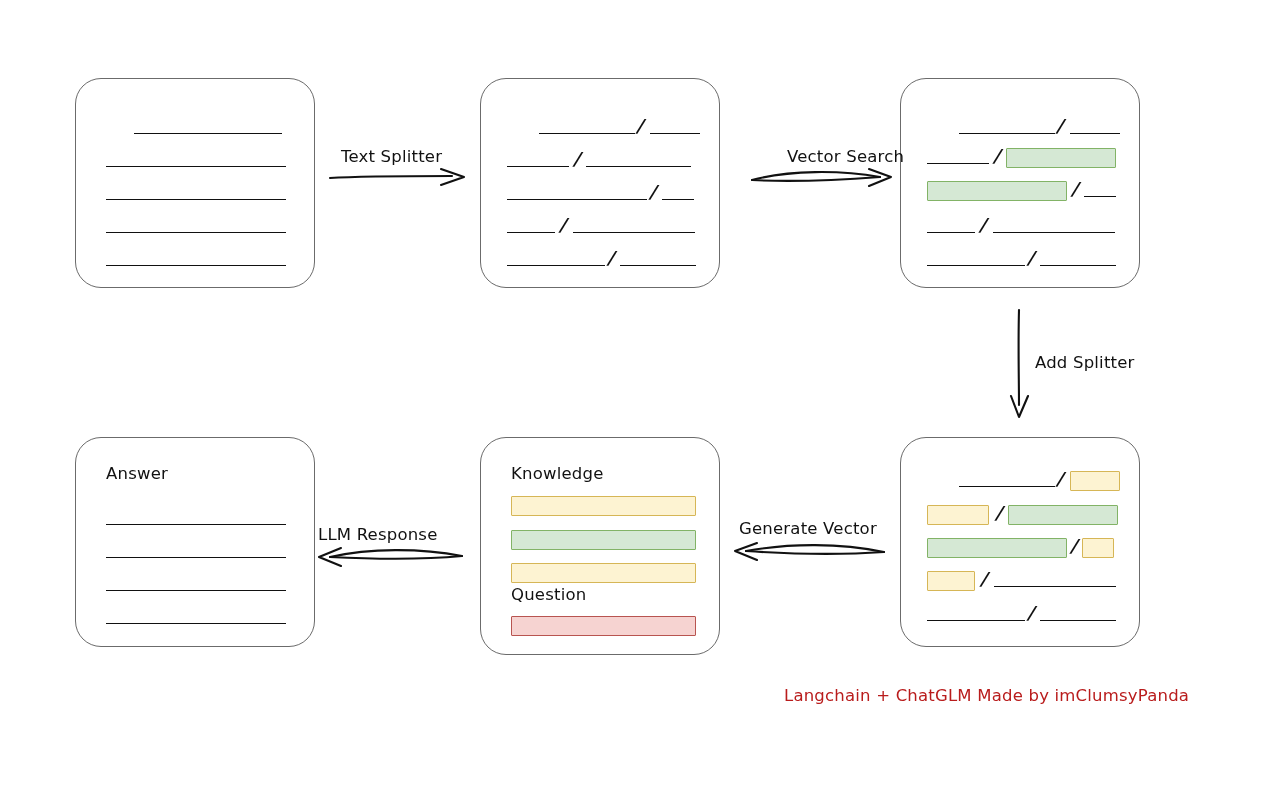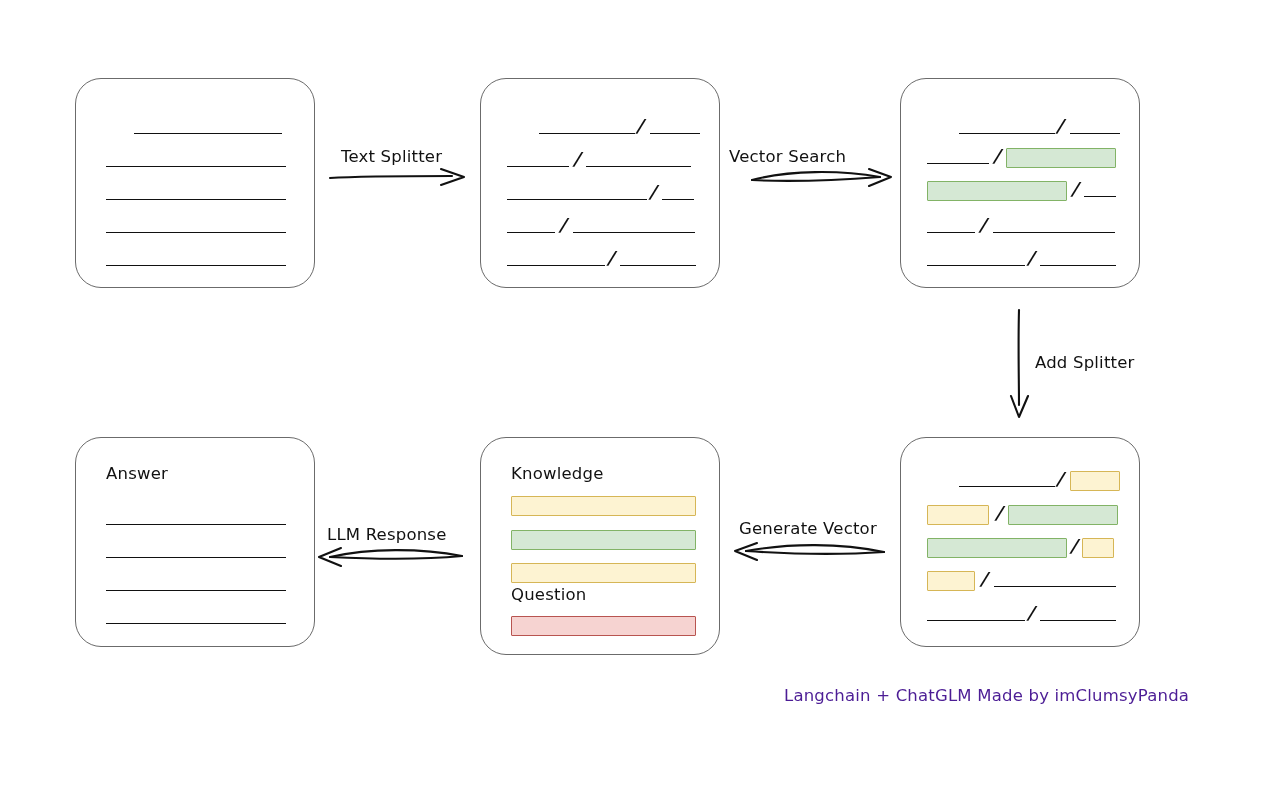--- a/index.html
+++ b/index.html
@@ -97,21 +97,21 @@
     letter-spacing: 0.2px;
     color: #111111;
     white-space: nowrap;
   }
 
   .footer-note {
     position: absolute;
     font-family: "DejaVu Sans", sans-serif;
     font-size: 16.5px;
     letter-spacing: 0.2px;
-    color: #4c1d95;
+    color: #b91c1c;
     white-space: nowrap;
   }
 
   svg.arrows {
     position: absolute;
     left: 0; top: 0;
     width: 1262px;
     height: 792px;
     pointer-events: none;
   }
@@ -282,23 +282,23 @@
     </div>
     <div class="row" style="left:26px; top:168px;">
       <span class="seg-line" style="width:98px;"></span>
       <span class="slash" style="margin:0 4px 4px 4px;">/</span>
       <span class="seg-line" style="width:76px;"></span>
     </div>
   </div>
 
   <div class="edge-label" style="left:341px; top:147px;">Text Splitter</div>
 
-  <div class="edge-label" style="left:729px; top:147px;">Vector Search</div>
+  <div class="edge-label" style="left:787px; top:147px;">Vector Search</div>
 
   <div class="edge-label" style="left:1035px; top:353px;">Add Splitter</div>
 
   <div class="edge-label" style="left:739px; top:519px;">Generate Vector</div>
 
-  <div class="edge-label" style="left:327px; top:525px;text-align:right;">LLM Response</div>
+  <div class="edge-label" style="left:318px; top:525px;text-align:right;">LLM Response</div>
 
   <div class="footer-note" style="left:784px; top:686px;">Langchain + ChatGLM Made by imClumsyPanda</div>
 
 </div>
 
 </body></html>

